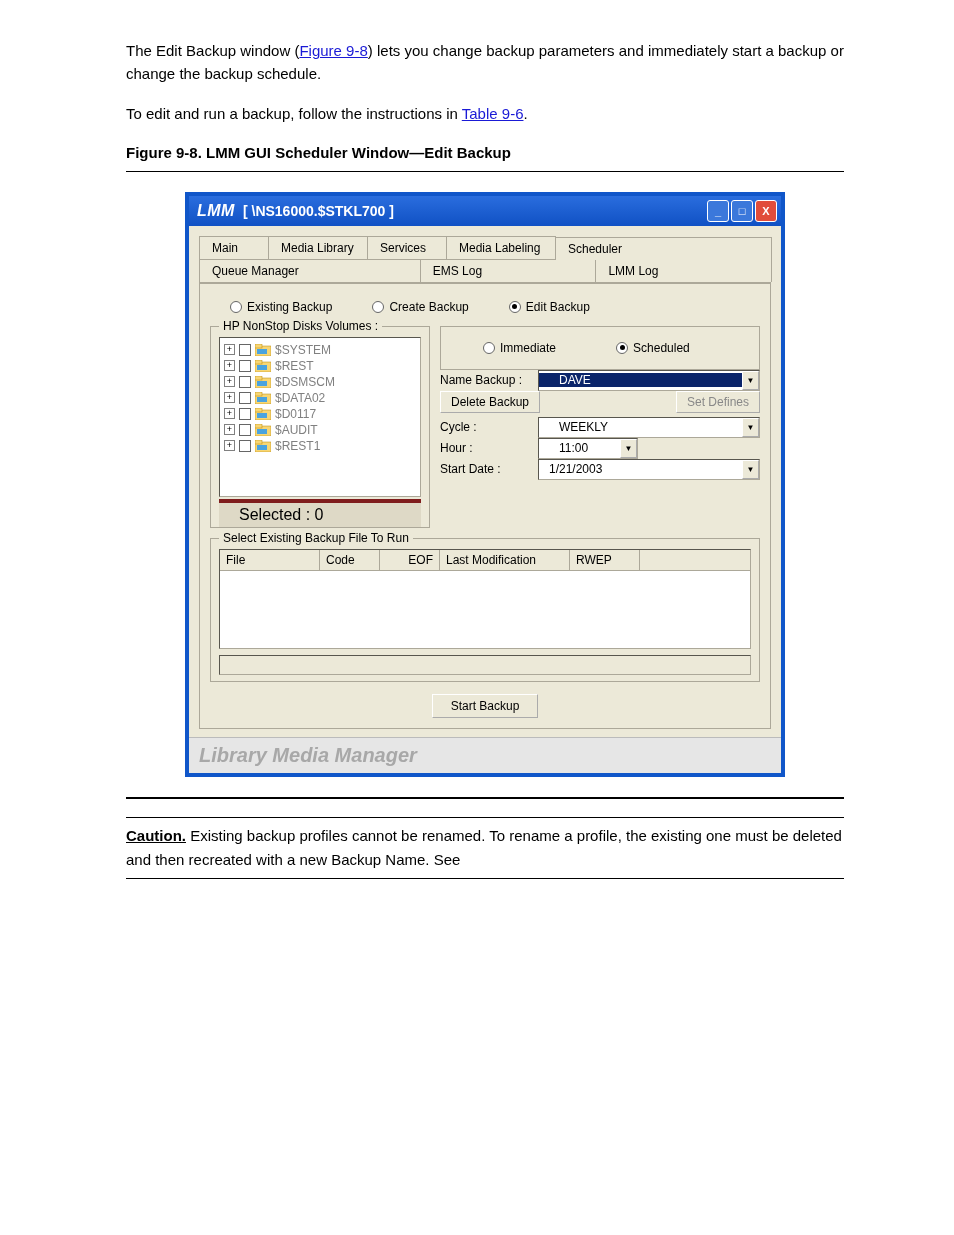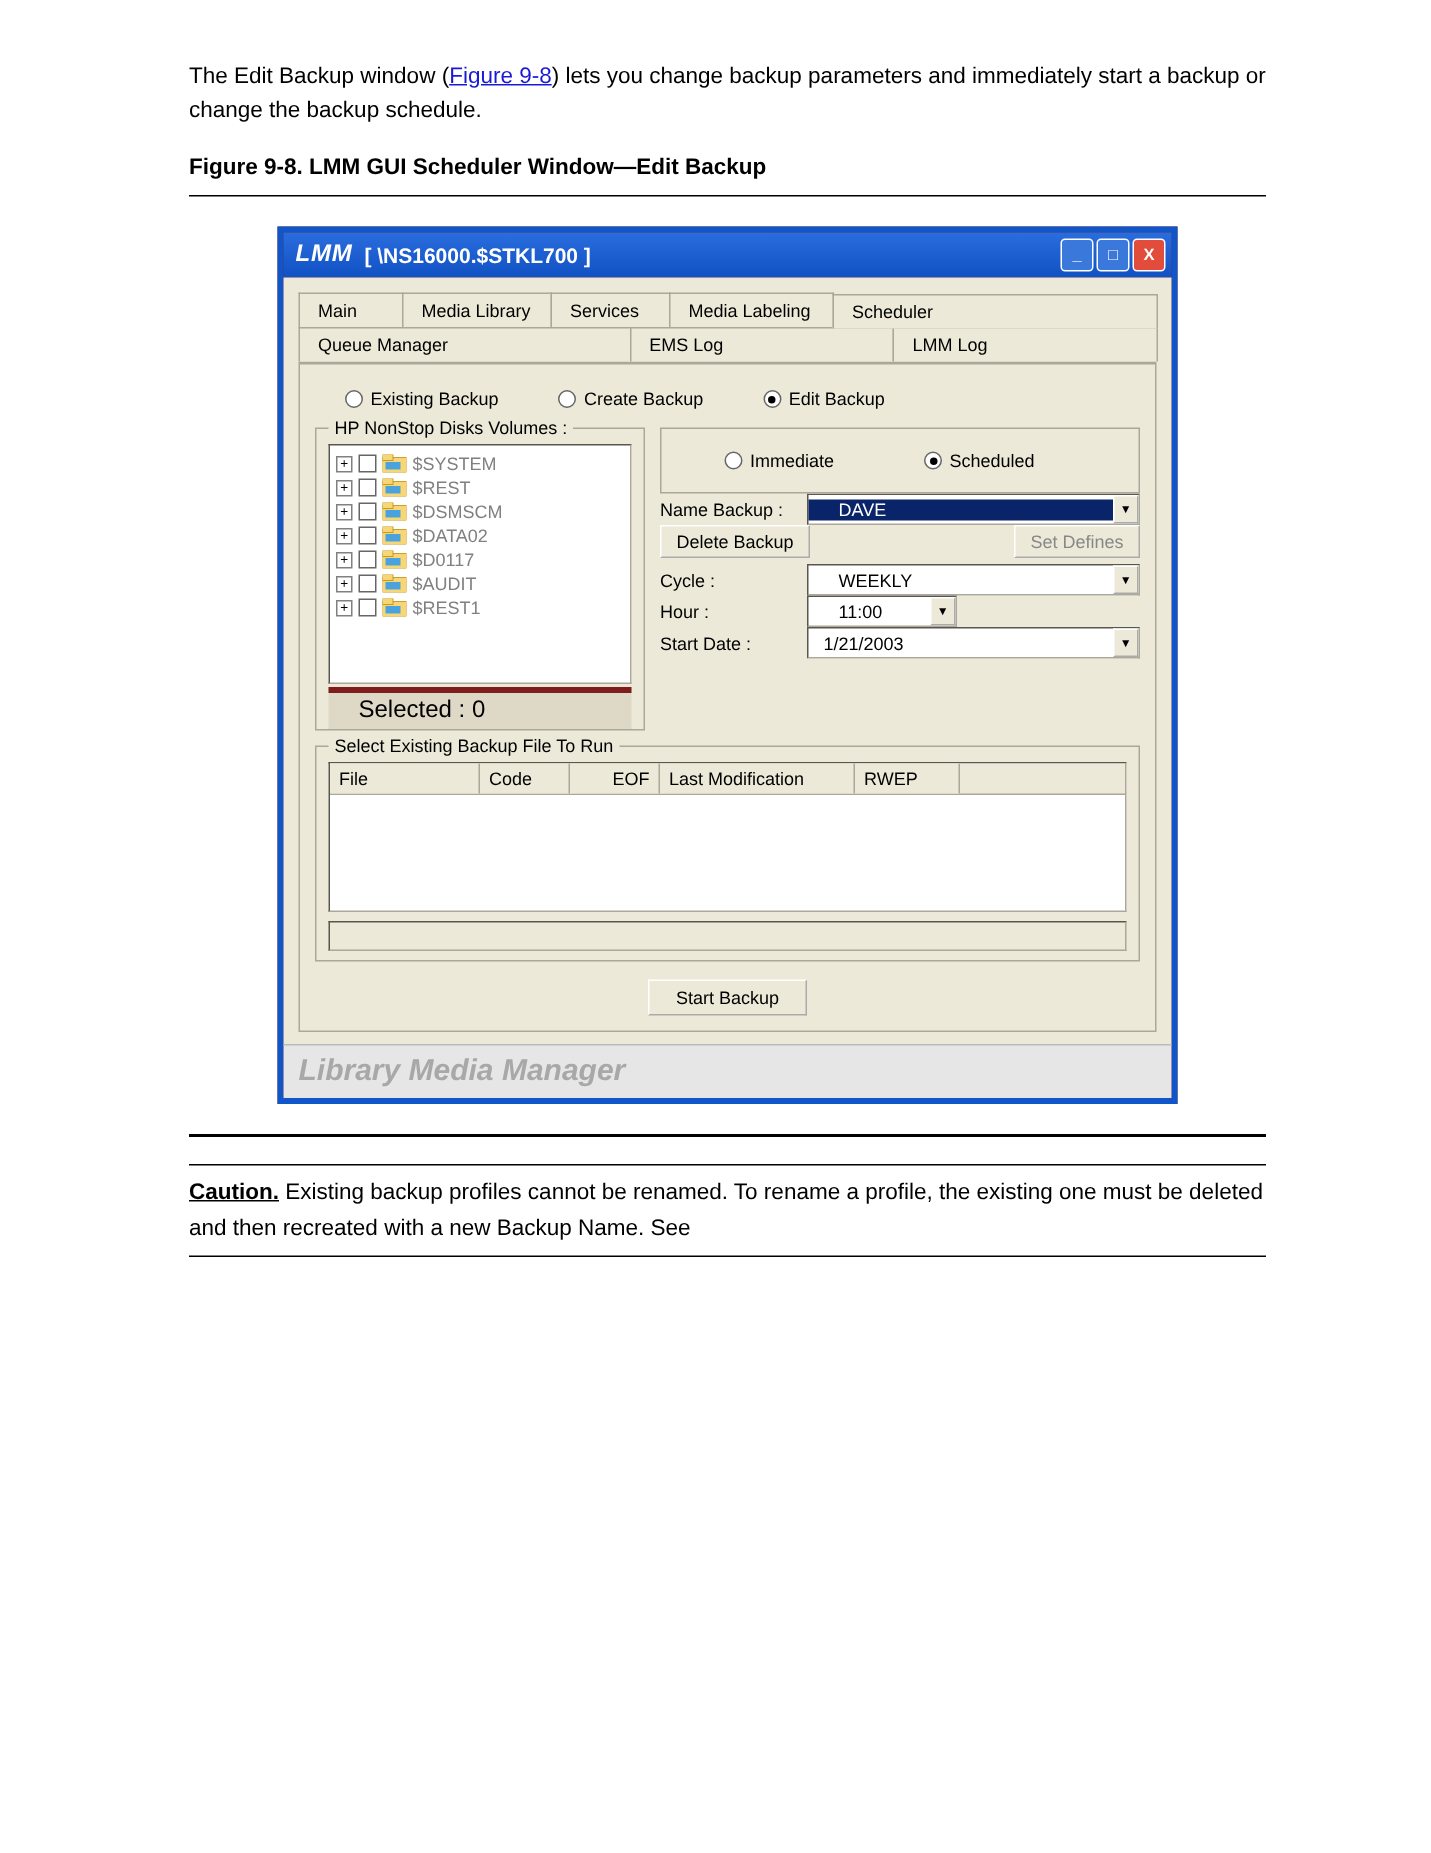--- a/index.html
+++ b/index.html
@@ -48,21 +48,21 @@
     font-weight: bold;
     text-decoration: underline;
   }
   
   .win-wrap {
     margin: 0 auto 20px auto;
     width: 600px;
   }
   .window {
     border: 4px solid #1056c9;
-    background: #7f1d1d;
+    background: #a21caf;
     width: 600px;
     font-size: 12px;
   }
   .titlebar {
     background: linear-gradient(to bottom, #2a6dde 0%, #1051c4 100%);
     color: #fff;
     height: 30px;
     display: flex;
     align-items: center;
     padding: 0 4px 0 8px;
@@ -241,20 +241,23 @@
 </style>
 </head>
 <body>
 
 <div class="page">
 
   <div class="body-text">
     <span>The Edit Backup window (</span><span class="link">Figure 9-8</span><span>) lets you change backup parameters and immediately start a backup or change the backup schedule.</span>
   </div>
 
+  <div class="body-text">
+    <span>To edit and run a backup, follow the instructions in </span><span class="link">Table 9-6</span><span>.</span>
+  </div>
 
   <div class="figure-label">Figure 9-8. LMM GUI Scheduler Window—Edit Backup</div>
   <hr class="rule">
 
   <div class="win-wrap">
   <div class="window">
     <div class="titlebar">
       <span class="title-text">LMM</span>
       <span class="title-sub">[ \NS16000.$STKL700 ]</span>
       <div class="title-btns">

